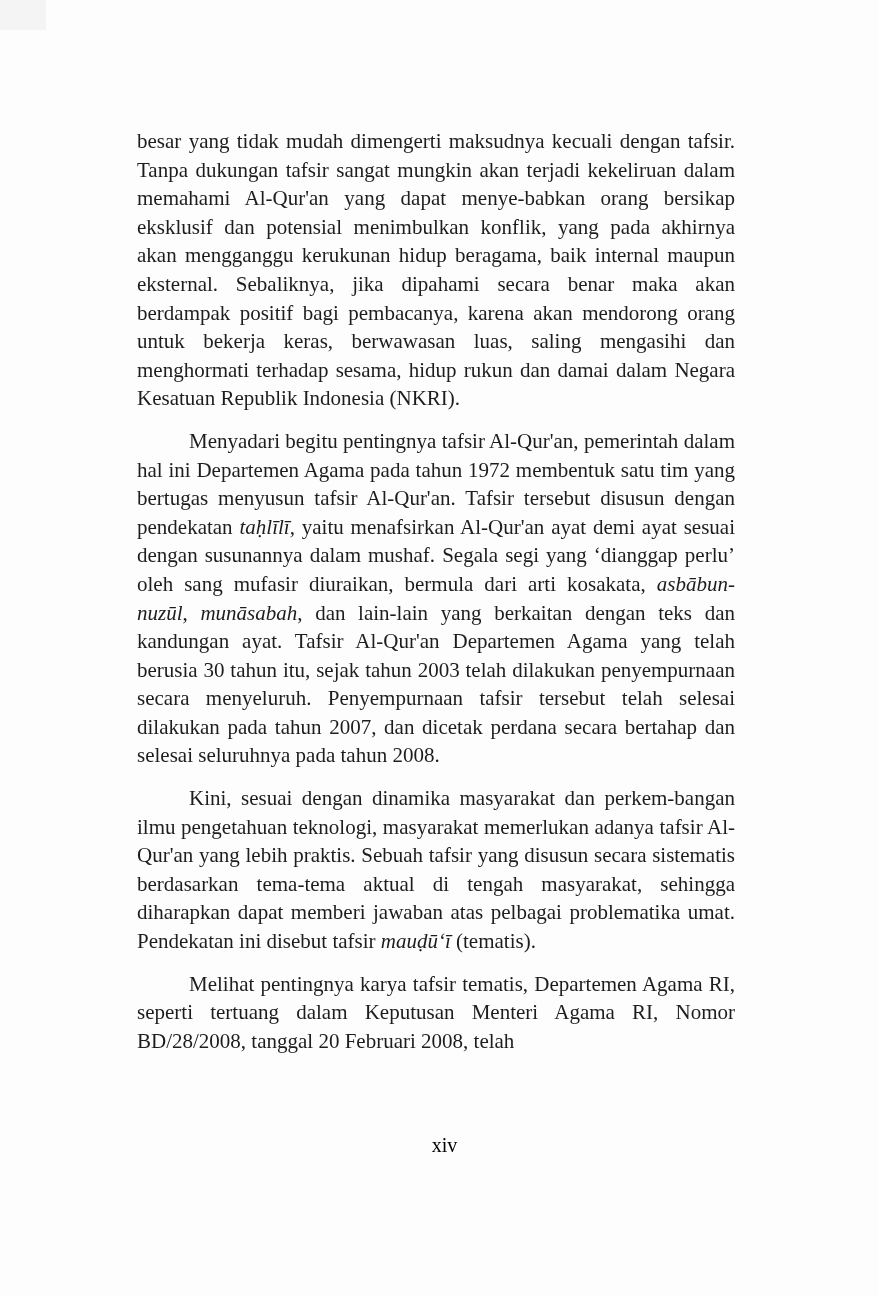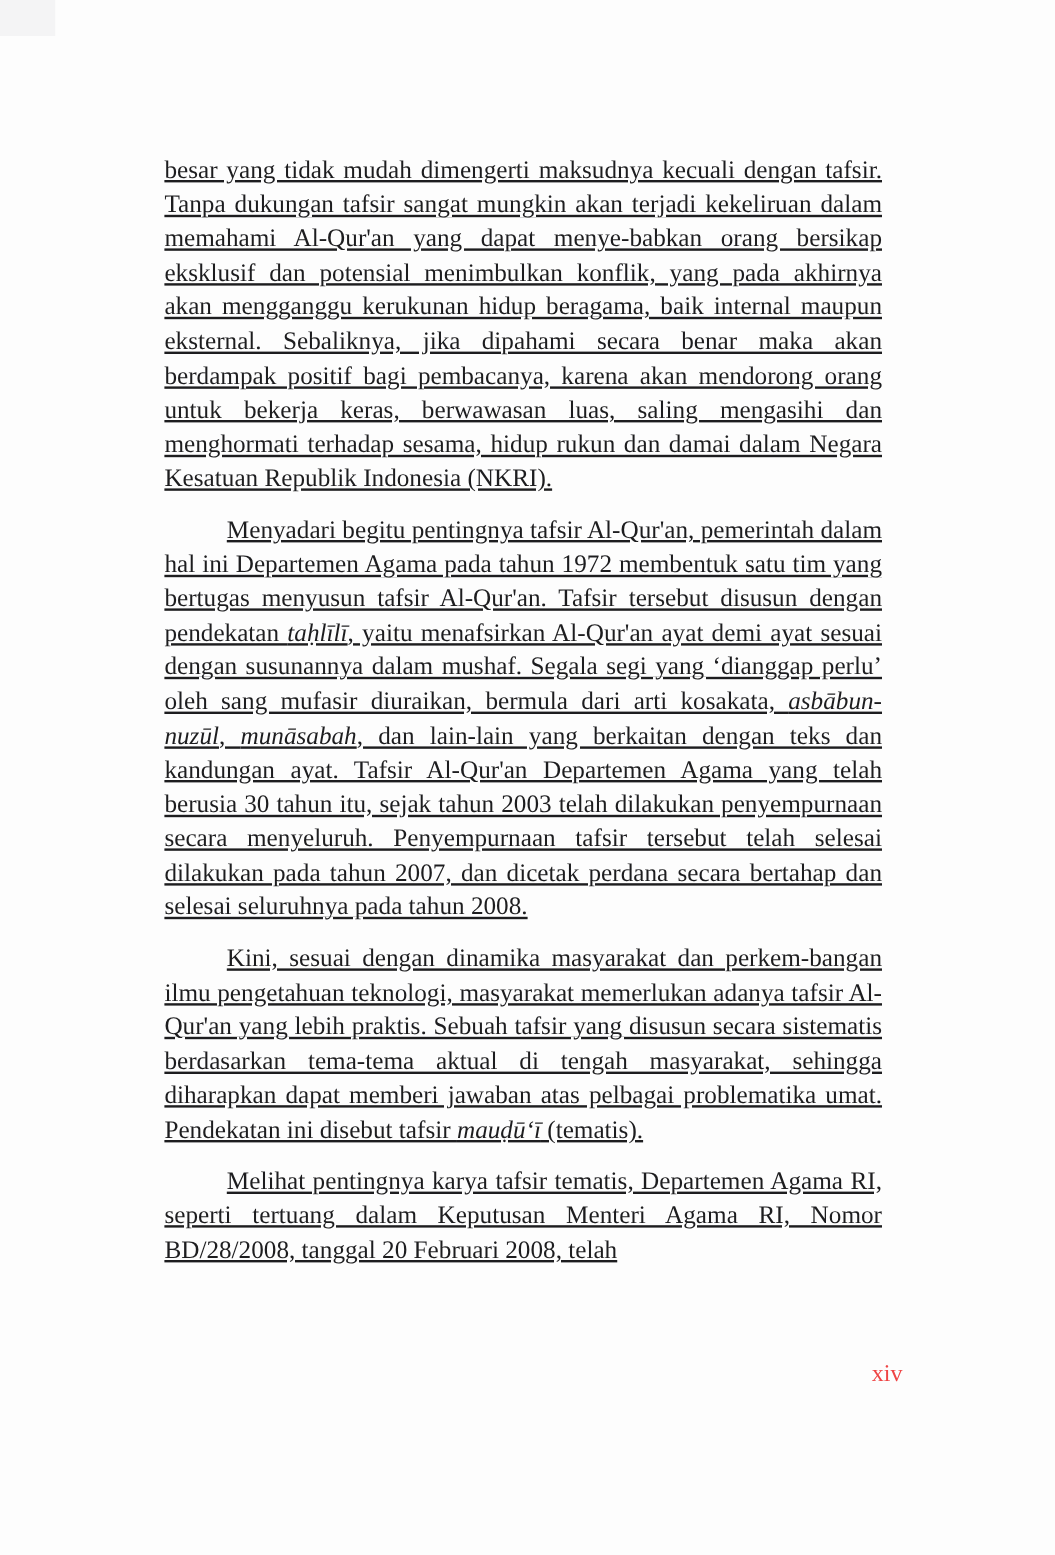--- a/index.html
+++ b/index.html
@@ -34,35 +34,34 @@
     width: 615px;
     color: #1d1d1f;
     font-size: 21px;
     line-height: 28.6px;
     text-align: justify;
     text-justify: inter-word;
   }
   .text-block p {
     margin: 0 17px 14px 0;
     padding: 0;
-    text-decoration: underline;
   }
   .text-block p.indent {
     text-indent: 52px;
   }
   .italic {
     font-style: italic;
   }
   .page-number {
     position: absolute;
     left: 137px;
     width: 615px;
     top: 1134px;
-    text-align: right;
-    color: #ef4444;
+    text-align: center;
+    color: #000000;
     font-size: 20px;
   }
 </style>
 </head>
 <body>
 
 <div class="page">
   <div class="scan-artifact"></div>
   <main class="text-block" id="paragraphs">
       <p class=""><span class="">besar yang tidak mudah dimengerti maksudnya kecuali dengan tafsir. Tanpa dukungan tafsir sangat mungkin akan terjadi kekeliruan dalam memahami Al-Qur'an yang dapat menye-babkan orang bersikap eksklusif dan potensial menimbulkan konflik, yang pada akhirnya akan mengganggu kerukunan hidup beragama, baik internal maupun eksternal. Sebaliknya, jika dipahami secara benar maka akan berdampak positif bagi pembacanya, karena akan mendorong orang untuk bekerja keras, berwawasan luas, saling mengasihi dan menghormati terhadap sesama, hidup rukun dan damai dalam Negara Kesatuan Republik Indonesia (NKRI).</span></p>

